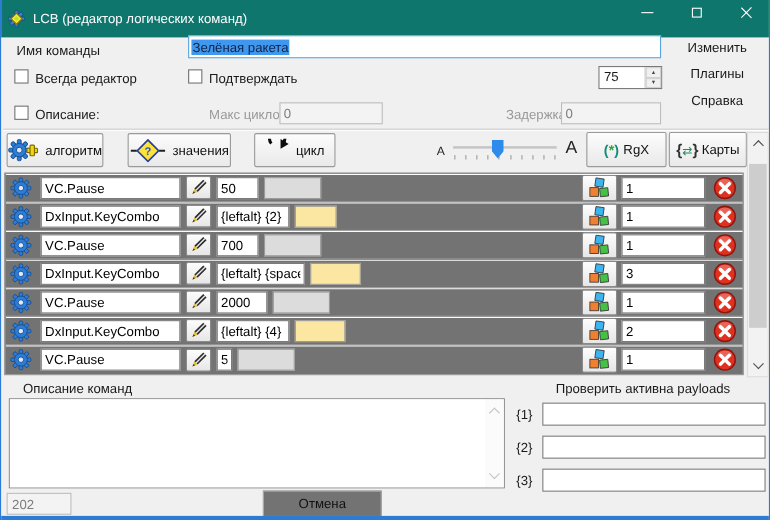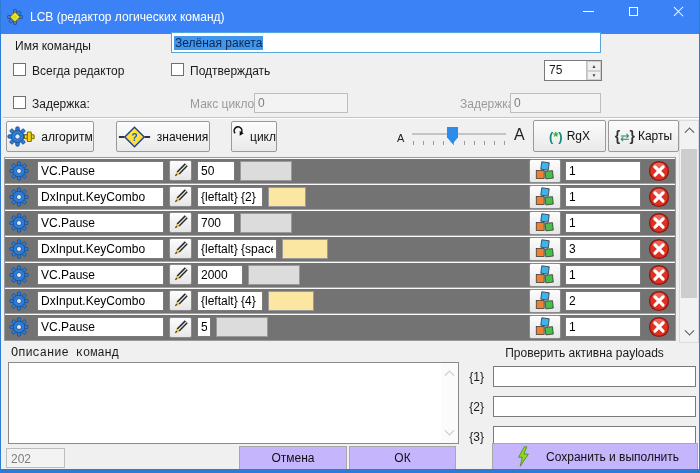--- a/index.html
+++ b/index.html
@@ -3,39 +3,39 @@
 <meta charset="utf-8">
 <style>
   * { margin:0; padding:0; box-sizing:border-box; }
   body { font-family:"Liberation Sans", sans-serif; background:#808080; }
   #window {
     position:relative; width:700px; height:473px; overflow:hidden;
     background:#f0f0f0; font-size:12px; color:#1a1a1a;
     border-left:1px solid #2c7bd4; border-right:1px solid #2c7bd4;
   }
   
-  .titlebar { position:absolute; left:0; top:0; width:700px; height:34px; background:#3b82f6; display:flex; align-items:center;text-align:right; }
+  .titlebar { position:absolute; left:0; top:0; width:700px; height:34px; background:#0f766e; display:flex; align-items:center;text-align:right; }
   .app-icon { width:16px; height:16px; margin-left:6px; }
   .title-text { color:#ffffff; font-size:12px; margin-left:7px; }
   .win-controls { position:absolute; right:0; top:0; height:22px; display:flex; }
   .win-btn { width:45px; height:22px; display:flex; align-items:center; justify-content:center; }
   .glyph-min { width:11px; height:1px; background:#fff; }
   .glyph-max { width:9px; height:9px; border:1px solid #fff; }
   .glyph-close { position:relative; width:11px; height:11px; }
   .glyph-close:before, .glyph-close:after { content:""; position:absolute; left:5px; top:-1px; width:1.4px; height:13px; background:#fff; }
   .glyph-close:before { transform:rotate(45deg); } .glyph-close:after { transform:rotate(-45deg); }
   
   .abs { position:absolute; }
   .lbl { white-space:nowrap; }
   .lbl-gray { color:#9a9a9a; white-space:nowrap; }
   .tb { border:1px solid #7a7a7a; background:#fff; height:20px; font-family:"Liberation Sans",sans-serif; font-size:12px; padding:0 3px; color:#000; }
   .tb-disabled { border:1px solid #bdbdbd; background:#f3f3f3; color:#7d7d7d; }
   .checkbox { width:13px; height:13px; background:#fff; border:1px solid #707070; display:inline-block; }
   .toolbtn { border:1px solid #9a9a9a; border-radius:2px; background:linear-gradient(#fcfcfc,#e9e9e9); display:flex; align-items:center; justify-content:center; gap:6px; font-size:12px; color:#111; cursor:default; font-family:"Liberation Sans",sans-serif; }
-  .stdbtn { border:1px solid #a8a8a8; background:#c4b5fd; font-size:12px; font-family:"Liberation Sans",sans-serif; color:#111; display:flex; align-items:center; justify-content:center; }
+  .stdbtn { border:1px solid #a8a8a8; background:#737373; font-size:12px; font-family:"Liberation Sans",sans-serif; color:#111; display:flex; align-items:center; justify-content:center; }
   
   .name-input { left:170px; top:32px; width:430px; height:21px; border:1px solid #55a4da; background:#fff; display:flex; align-items:center; padding:0 2px; }
   .sel-text { background:#3f97ee; color:#10254d; padding:0 1px; }
   .links { left:608px; width:86px; text-align:center; }
   .link-item { margin-bottom:10px; cursor:default; }
   .updown { left:543px; top:60px; width:58px; height:21px; border:1px solid #7a7a7a; background:#fff; display:flex; }
   .updown-val { flex:1; padding:2px 0 0 4px; }
   .spin-col { width:15px; border-left:1px solid #c0c0c0; display:flex; flex-direction:column; }
   .spin-btn { flex:1; background:#f0f0f0; display:flex; align-items:center; justify-content:center; font-size:5px; color:#444; border:1px solid #d0d0d0; }
   .divider { left:2px; top:117px; width:696px; height:0; border-top:1px solid #c6c6c6; border-bottom:1px solid #ffffff; }
@@ -172,55 +172,60 @@
           <span class="glyph-close"></span>
         </div>
     </div>
   </div>
 
   <span class="abs lbl" style="left:14px; top:39px;">Имя команды</span>
   <div class="abs name-input">
     <span class="sel-text">Зелёная ракета</span>
   </div>
 
+  <div class="abs links" style="top:36px;">
+    <div class="link-item">Изменить</div>
+    <div class="link-item">Плагины</div>
+    <div class="link-item">Справка</div>
+  </div>
 
   <span class="abs checkbox" style="left:12px; top:63px;"></span>
   <span class="abs lbl" style="left:31px; top:64px;">Всегда редактор</span>
   <span class="abs checkbox" style="left:170px; top:63px;"></span>
   <span class="abs lbl" style="left:189px; top:64px;">Подтверждать</span>
   <div class="abs updown">
     <span class="updown-val">75</span>
     <span class="spin-col">
       <span class="spin-btn">▲</span>
       <span class="spin-btn">▼</span>
     </span>
   </div>
 
   <span class="abs checkbox" style="left:12px; top:96px;"></span>
-  <span class="abs lbl" style="left:31px; top:97px;">Задержка:</span>
+  <span class="abs lbl" style="left:31px; top:97px;">Описание:</span>
   <span class="abs lbl-gray" style="left:189px; top:97px;">Макс циклов</span>
   <input class="abs tb tb-disabled" style="left: 253px; top: 93px; width: 94px;" readonly="" value="0">
   <span class="abs lbl-gray" style="left:459px; top:97px;">Задержка</span>
   <input class="abs tb tb-disabled" style="left: 509px; top: 93px; width: 91px;" readonly="" value="0">
 
   <div class="abs divider"></div>
 
   <button class="abs toolbtn" style="left:5px; top:121px; width:88px; height:31px;">
     <svg style="width:28px;height:23px;">
         <use href="#sym-gearplus"></use>
       </svg>
     <span>алгоритм</span>
   </button>
   <button class="abs toolbtn" style="left:115px; top:121px; width:94px; height:31px;">
     <svg style="width:33px;height:22px;">
         <use href="#sym-diamond"></use>
       </svg>
     <span>значения</span>
   </button>
-  <button class="abs toolbtn" style="left:230px; top:121px; width:46px; height:31px;">
+  <button class="abs toolbtn" style="left:230px; top:121px; width:74px; height:31px;">
     <svg style="width:22px;height:21px;">
         <use href="#sym-cycle"></use>
       </svg>
     <span>цикл</span>
   </button>
 
   <span class="abs a-small" style="left:396px; top:132px;">A</span>
   <div class="abs slider-track"></div>
   <div class="abs tick-row">
     <span class="tick"></span>
@@ -435,41 +440,34 @@
       <input class="tb count-input" readonly="" value="1" style="">
       <button class="del-btn">
           <svg style="width:22px;height:22px;">
             <use href="#sym-del"></use>
           </svg>
         </button>
     </div>
 
   </div>
 
-  <span class="abs lbl" style="left:10px; top:346px;font-family:Liberation Mono, monospace;">Описание команд</span>
+  <span class="abs lbl" style="left:20px; top:346px;">Описание команд</span>
   <div class="abs desc-box">
     <textarea class="desc-text" style=""></textarea>
     <div class="desc-scroll">
       <span class="chev chev-up chev-light" style="position:absolute; top:6px; left:5px;"></span>
       <span class="chev chev-down chev-light" style="position:absolute; bottom:6px; left:5px;"></span>
     </div>
   </div>
 
   <span class="abs lbl payload-check-title">Проверить активна payloads</span>
   <span class="abs lbl pl-row-label" style="left:455px; top:370px;">{1}</span>
   <input class="abs tb pl-input" style="top: 366px;" value="">
   <span class="abs lbl pl-row-label" style="left:455px; top:400px;">{2}</span>
   <input class="abs tb pl-input" style="top: 396px;" value="">
   <span class="abs lbl pl-row-label" style="left:455px; top:430px;">{3}</span>
   <input class="abs tb pl-input" style="top: 426px;" value="">
 
   <input class="abs tb tb-disabled counter" readonly="" value="202" style="">
   <button class="abs stdbtn btn-cancel">Отмена</button>
-  <button class="abs stdbtn btn-ok">ОК</button>
-  <button class="abs stdbtn btn-save">
-    <svg style="width:13px;height:21px;">
-        <use href="#sym-bolt"></use>
-      </svg>
-    <span>Сохранить и выполнить</span>
-  </button>
 
   <div class="bottom-strip"></div>
 </div>
 
 </body></html>

